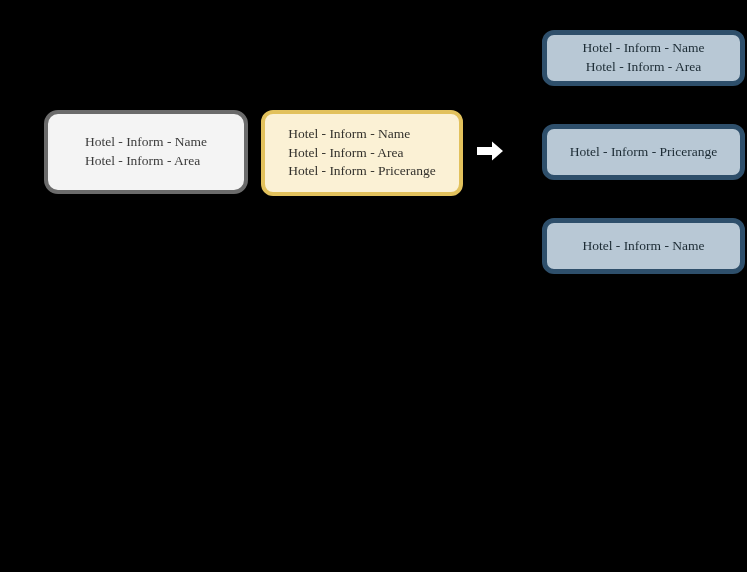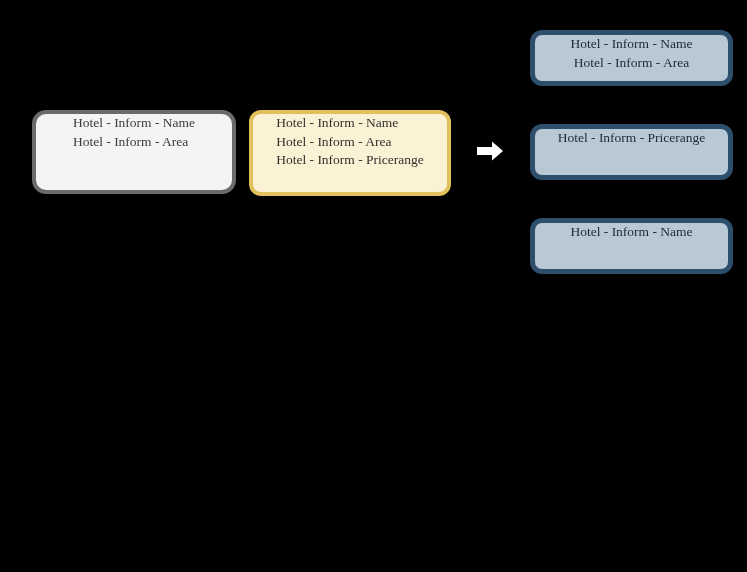--- a/index.html
+++ b/index.html
@@ -22,23 +22,25 @@
     height: 572px;
     background: #000000;
   }
 
   .node {
     position: absolute;
     box-sizing: border-box;
     display: flex;
     flex-direction: column;
     align-items: center;
+    justify-content: center;
     border-radius: 12px;
     line-height: 1.38;
     white-space: nowrap;
+    margin-left: 12px;
   }
 
   .node .line {
     display: block;
   }
 
   
   .node--gray {
     background: #f4f4f4;
     border: 4px solid #6b6b6b;

